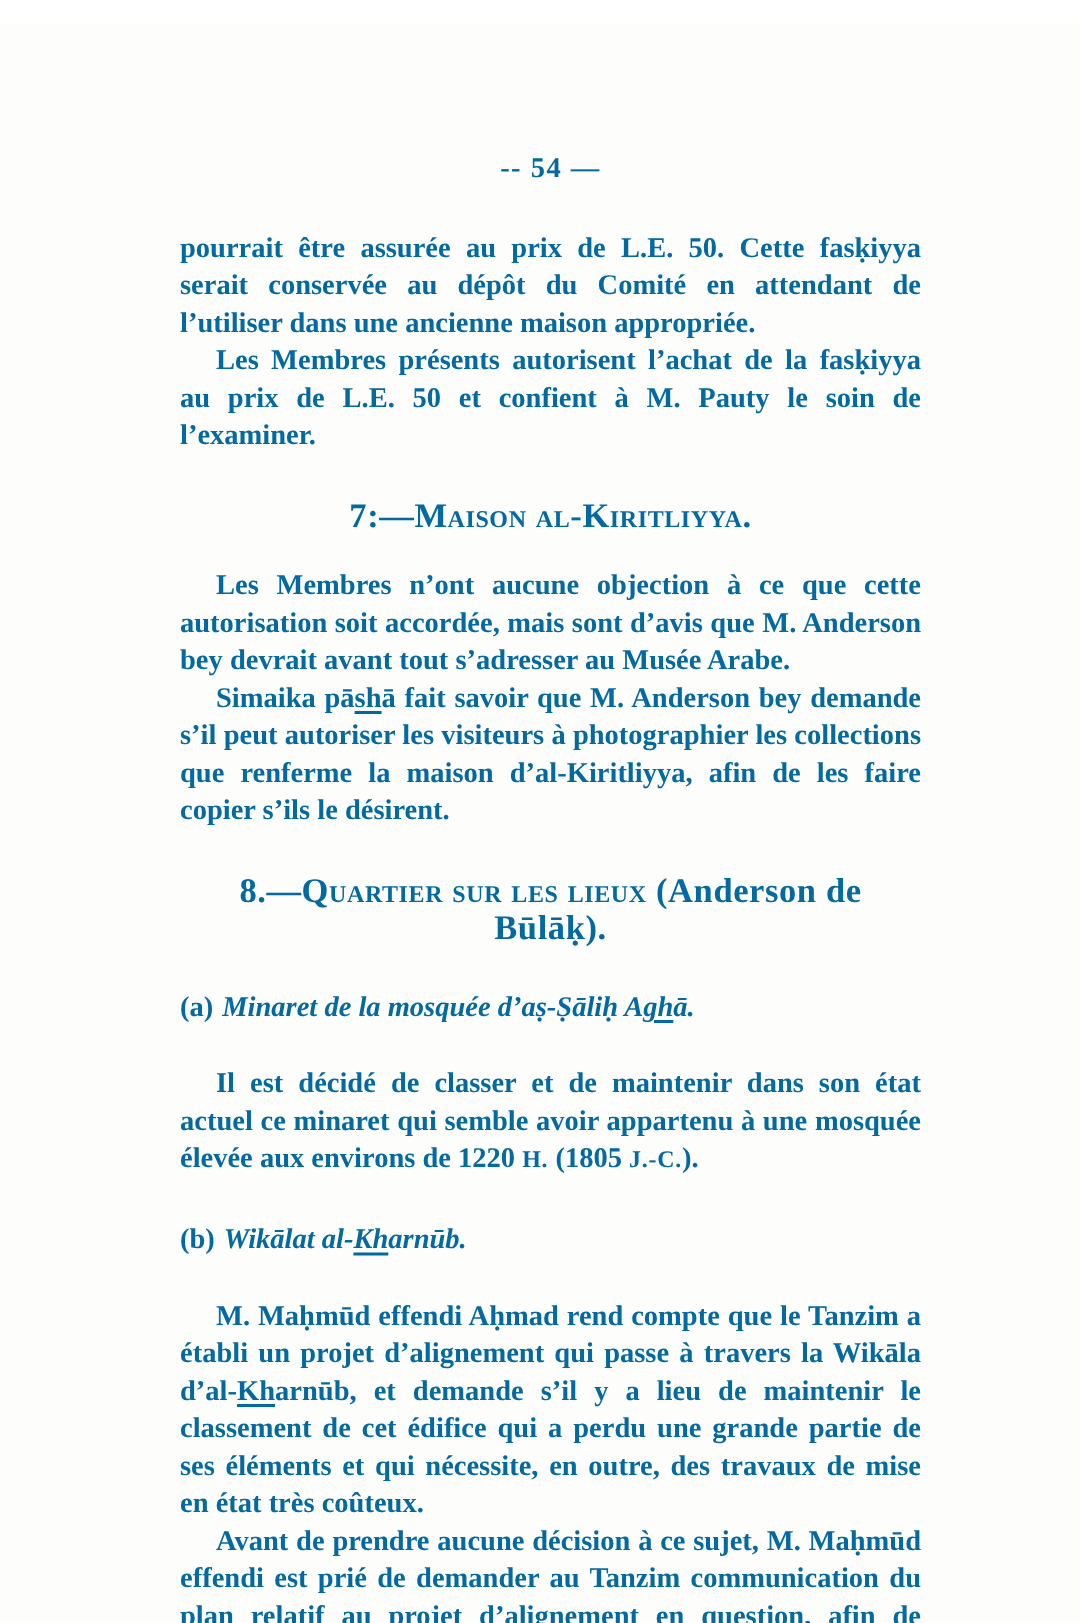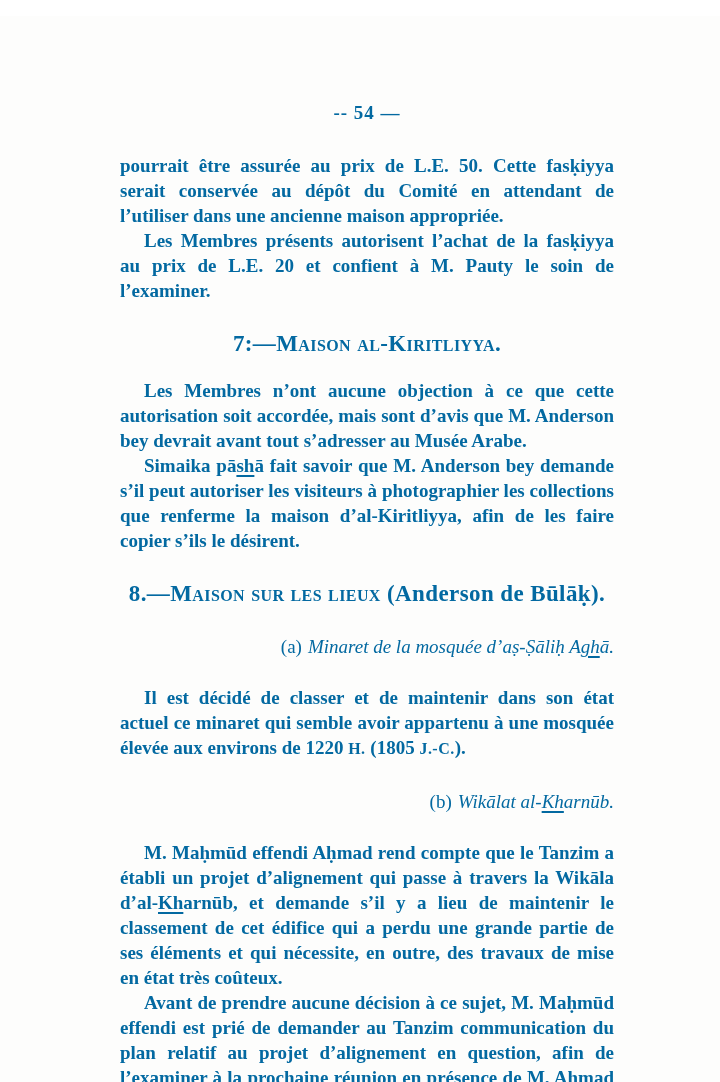--- a/index.html
+++ b/index.html
@@ -40,23 +40,23 @@
     text-align: center;
     font-size: 23px;
     font-weight: bold;
     letter-spacing: 0.4px;
   }
   .section-heading .sc-title {
     font-variant: small-caps;
   }
   .sub-heading {
     margin: 28px 0 26px 0;
-    text-align: right;
+    text-align: left;
     font-size: 19px;
-    font-weight: normal;
+    font-weight: bold;
   }
   .sub-heading .sub-title {
     font-style: italic;
     margin-left: 6px;
   }
   .sc {
     font-size: 0.84em;
     letter-spacing: 0.5px;
   }
   u {
@@ -67,29 +67,29 @@
 </style>
 </head>
 <body>
 
 <div class="page">
 
   <div class="page-number">-- 54 —</div>
 
   <p class="body-text no-indent">pourrait être assurée au prix de L.E. 50.  Cette fasḳiyya serait conservée au dépôt du Comité en attendant de l’utiliser dans une ancienne maison appropriée.</p>
 
-  <p class="body-text">Les Membres présents autorisent l’achat de la fasḳiyya au prix de L.E. 20 et confient à M. Pauty le soin de l’examiner.</p>
+  <p class="body-text">Les Membres présents autorisent l’achat de la fasḳiyya au prix de L.E. 50 et confient à M. Pauty le soin de l’examiner.</p>
 
   <h2 class="section-heading"><span>7:—</span><span class="sc-title">Maison al-Kiritliyya.</span></h2>
 
   <p class="body-text">Les Membres n’ont aucune objection à ce que cette autorisation soit accordée, mais sont d’avis que M. Anderson bey devrait avant tout s’adresser au Musée Arabe.</p>
 
   <p class="body-text">Simaika pā<u>sh</u>ā fait savoir que M. Anderson bey demande s’il peut autoriser les visiteurs à photographier les collections que renferme la maison d’al-Kiritliyya, afin de les faire copier s’ils le désirent.</p>
 
-  <h2 class="section-heading"><span>8.—</span><span class="sc-title">Maison sur les lieux</span>
+  <h2 class="section-heading"><span>8.—</span><span class="sc-title">Quartier sur les lieux</span>
     <span>(Anderson de Būlāḳ).</span></h2>
 
   <h3 class="sub-heading"><span>(a)</span><span class="sub-title">Minaret de la mosquée d’aṣ-Ṣāliḥ A<u>gh</u>ā.</span></h3>
 
   <p class="body-text">Il est décidé de classer et de maintenir dans son état actuel ce minaret qui semble avoir appartenu à une mosquée élevée aux environs de 1220 <span class="sc">H.</span> (1805 <span class="sc">J.-C.</span>).</p>
 
   <h3 class="sub-heading"><span>(b)</span><span class="sub-title">Wikālat al-<u>Kh</u>arnūb.</span></h3>
 
   <p class="body-text">M. Maḥmūd effendi Aḥmad rend compte que le Tanzim a établi un projet d’alignement qui passe à travers la Wikāla d’al-<u>Kh</u>arnūb, et demande s’il y a lieu de maintenir le classement de cet édifice qui a perdu une grande partie de ses éléments et qui nécessite, en outre, des travaux de mise en état très coûteux.</p>
 

